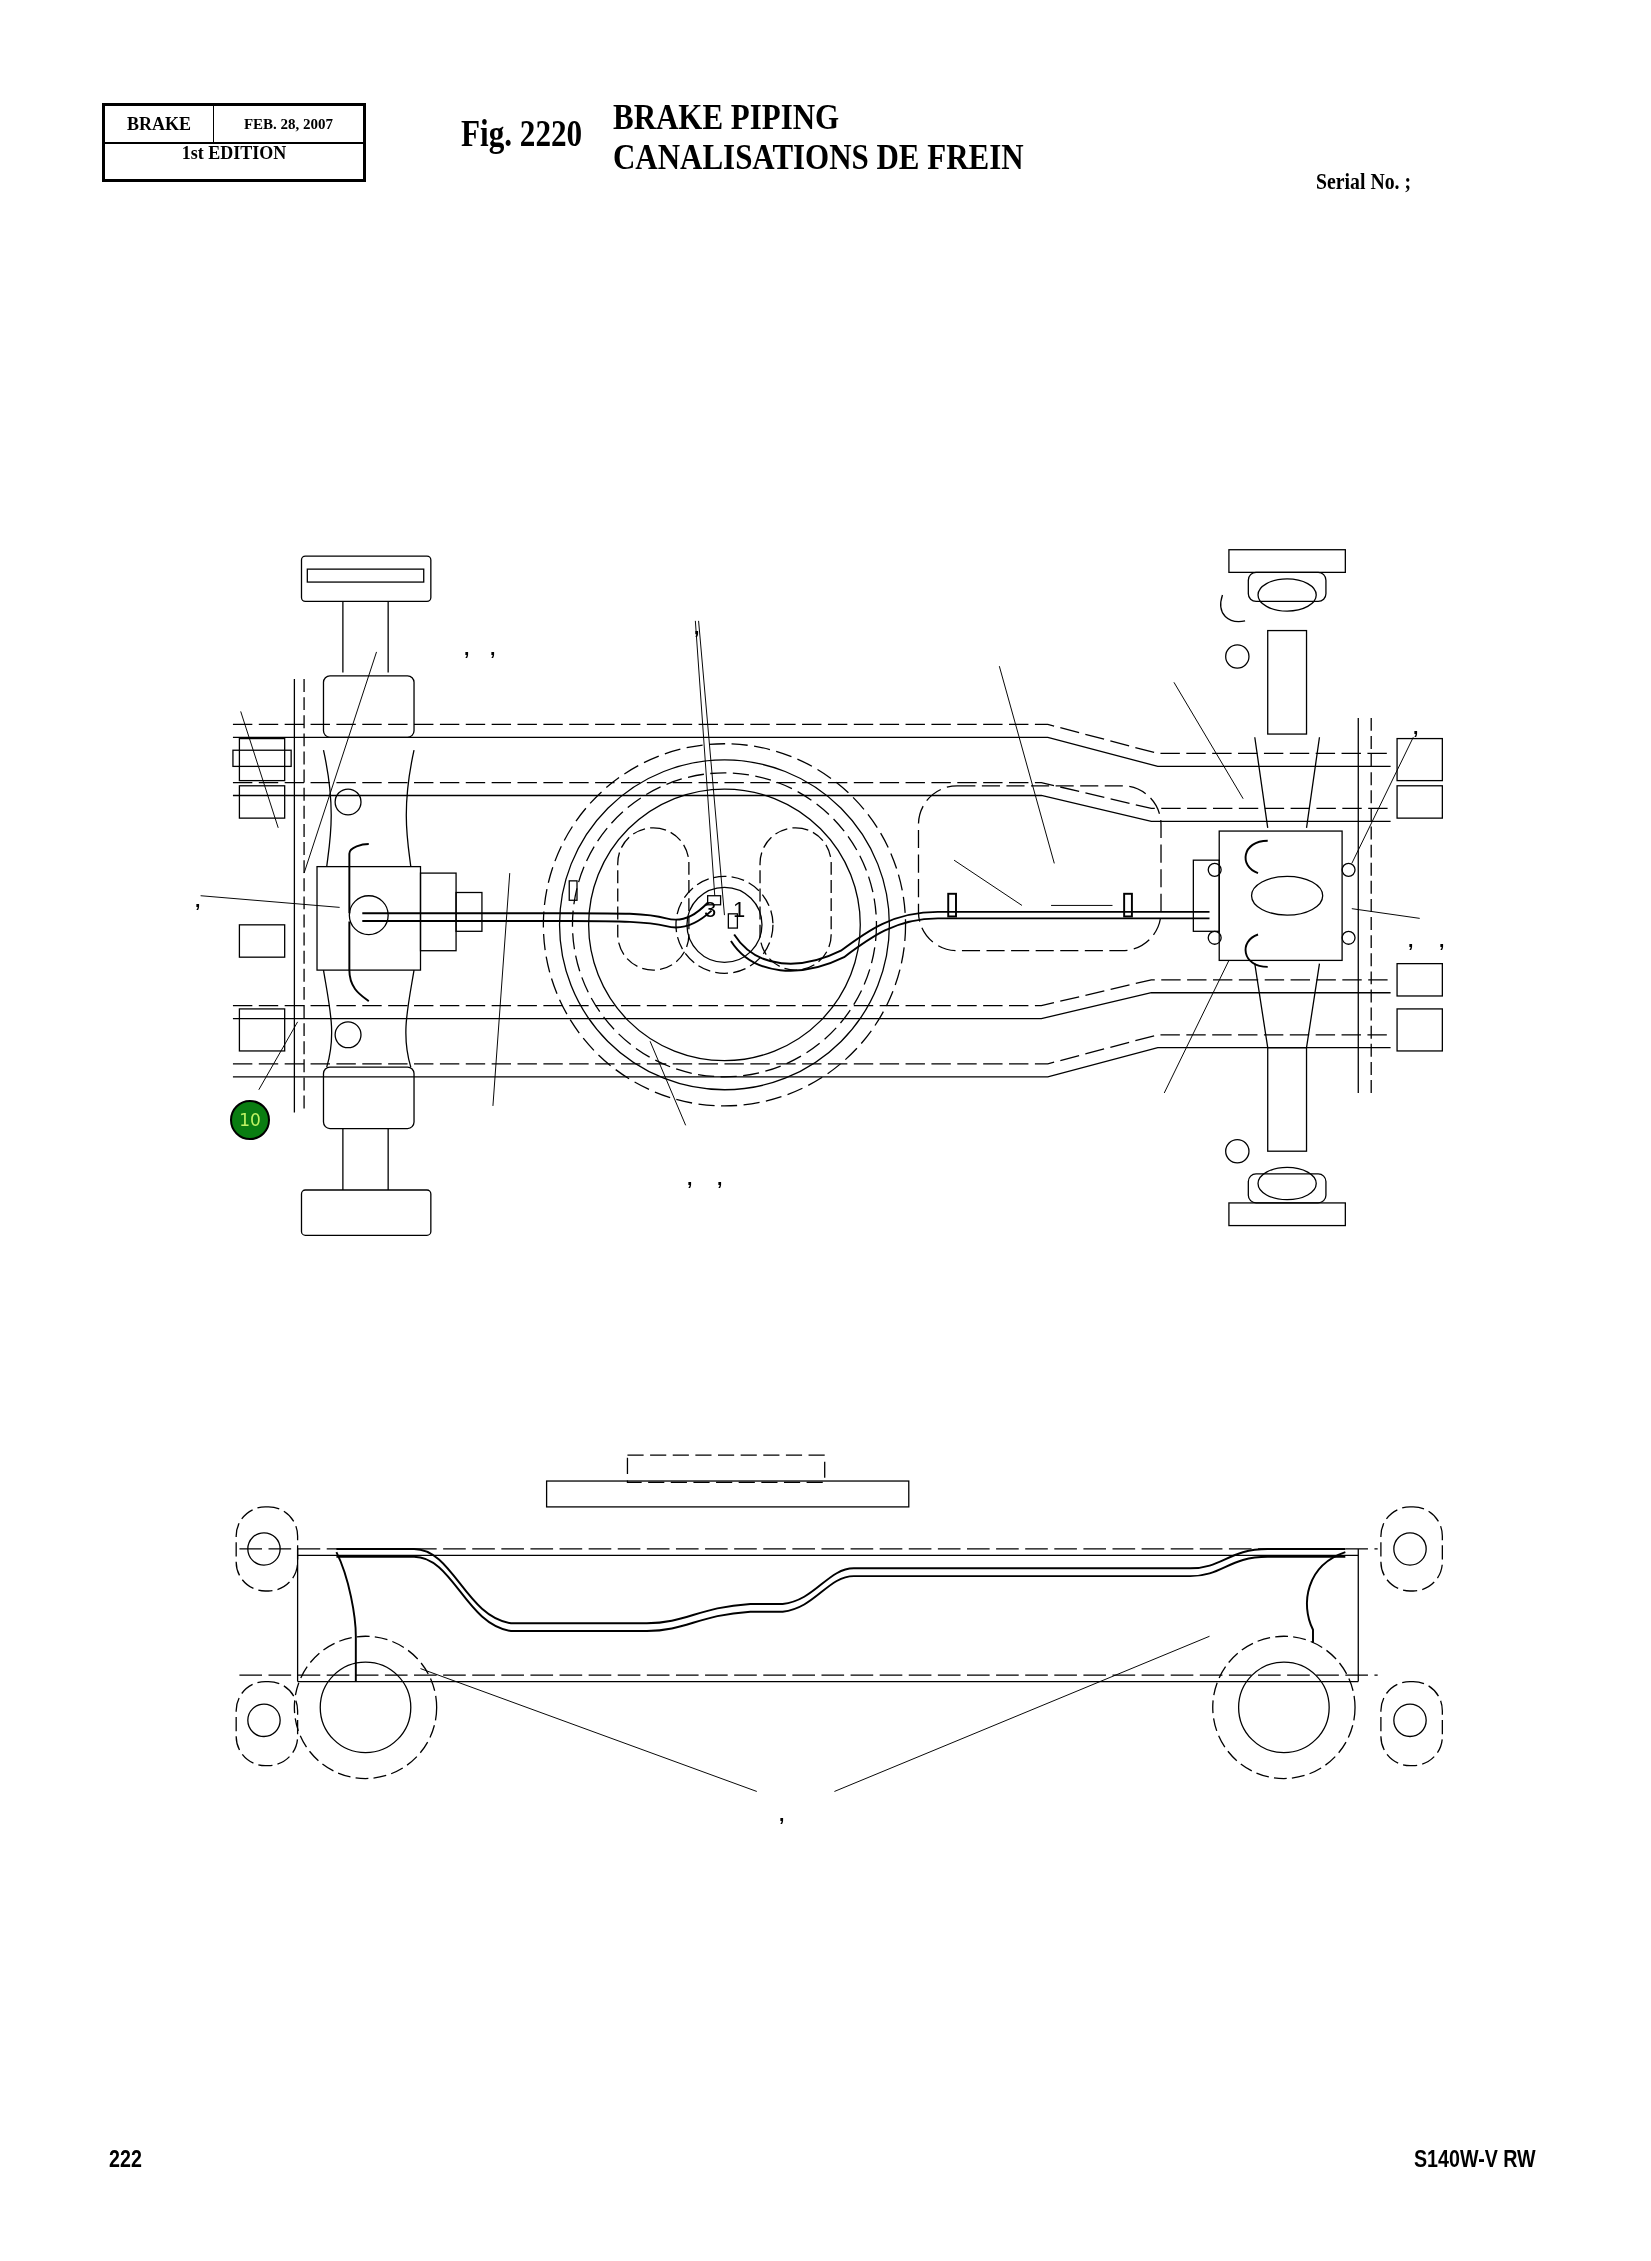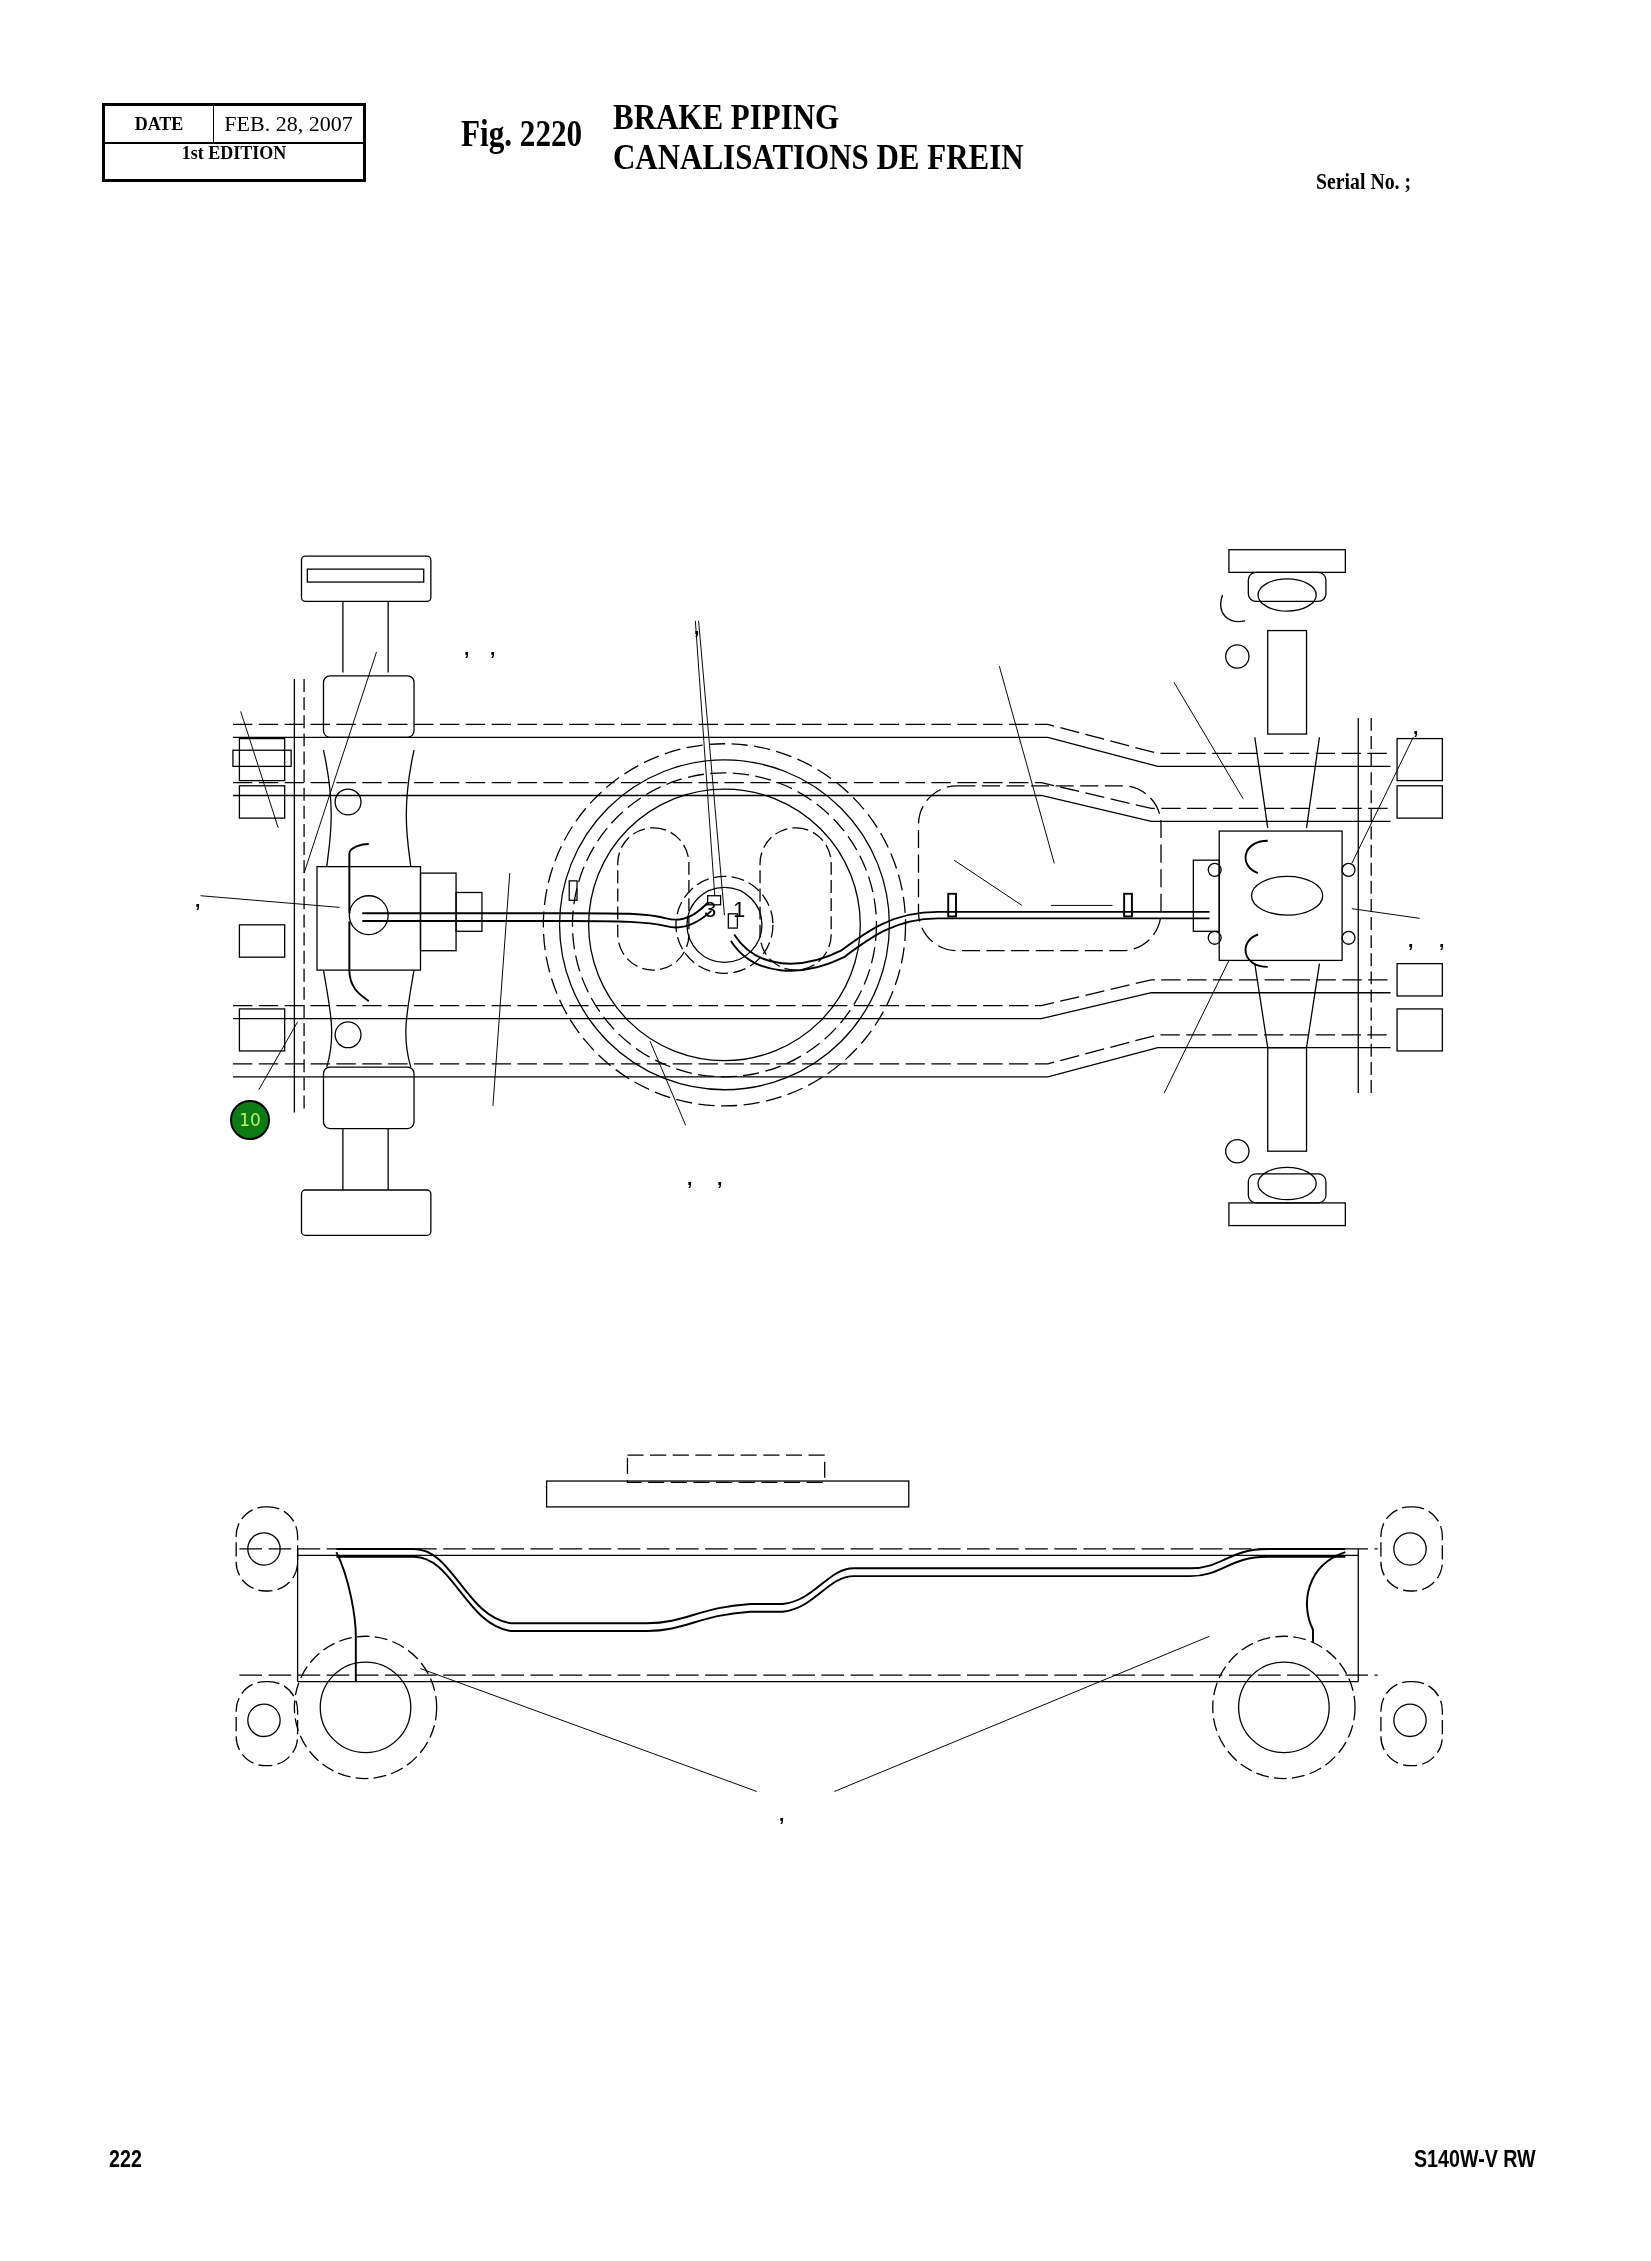--- a/index.html
+++ b/index.html
@@ -1,37 +1,37 @@
 <!DOCTYPE html>
 <html style="font-size:10.3px"><head>
 <meta charset="utf-8">
 <style>
   html, body { margin:0; padding:0; background:#ffffff; }
   body { width:1652px; height:2261px; position:relative; overflow:hidden; font-family:"Liberation Serif", serif; color:#000; }
   .hdr-box { position:absolute; left:102px; top:103px; width:264px; height:79px; border:3.9px solid #000; box-sizing:border-box; }
   .hdr-row1 { position:absolute; left:0; top:0; width:100%; height:38px; border-bottom:2.6px solid #000; box-sizing:border-box; }
   .hdr-date-lbl { position:absolute; left:0; top:0; width:109px; height:100%; border-right:1.9px solid #000; box-sizing:border-box; font-weight:bold; font-size:18px; display:flex; align-items:center; justify-content:center; }
-  .hdr-date-val { position:absolute; left:109px; right:0; top:0; height:100%; font-weight:normal; font-size:22px; display:flex; align-items:center; justify-content:center; }
+  .hdr-date-val { position:absolute; left:109px; right:0; top:0; height:100%; font-weight:bold; font-size:15px; display:flex; align-items:center; justify-content:center; }
   .hdr-row2 { position:absolute; left:0; top:38px; width:100%; bottom:16px; font-weight:bold; font-size:18px; display:flex; align-items:center; justify-content:center; }
   .fig-label { position:absolute; left:461px; top:111px; font-weight:bold; font-size:38px; transform:scaleX(0.82); transform-origin:left top; }
   .fig-title { position:absolute; left:613px; top:97px; font-weight:bold; font-size:36px; line-height:40px; transform:scaleX(0.86); transform-origin:left top; white-space:nowrap; }
   .serial { position:absolute; left:1316px; top:169px; font-weight:bold; font-size:23px; transform:scaleX(0.86); transform-origin:left top; }
   .drawing { position:absolute; left:0; top:0; width:1652px; height:2261px; }
   .callout { position:absolute; font-family:"Liberation Sans", sans-serif; font-weight:bold; font-size:19.4px; line-height:1; }
   .num-label { position:absolute; font-family:"Liberation Sans", sans-serif; font-size:22px; line-height:1; }
   .green-callout { position:absolute; left:230px; top:1100px; width:40px; height:40px; border-radius:50%; background:#0a7d12; border:2.6px solid #000; box-sizing:border-box; color:#bef264; font-family:"DejaVu Sans", sans-serif; font-size:17px; display:flex; align-items:center; justify-content:center; cursor:pointer; }
   .footer-page { position:absolute; left:109px; top:2145px; font-family:"Liberation Sans", sans-serif; font-weight:bold; font-size:24.6px; transform:scaleX(0.8); transform-origin:left top; }
   .footer-model { position:absolute; left:1414px; top:2145px; font-family:"Liberation Sans", sans-serif; font-weight:bold; font-size:24.6px; transform:scaleX(0.8); transform-origin:left top; white-space:nowrap; }
 </style>
 </head>
 <body>
 
 <div class="hdr-box">
   <div class="hdr-row1">
-    <div class="hdr-date-lbl">DATE</div>
+    <div class="hdr-date-lbl">BRAKE</div>
     <div class="hdr-date-val">FEB. 28, 2007</div>
   </div>
   <div class="hdr-row2">1st EDITION</div>
 </div>
 
 <div class="fig-label">Fig. 2220</div>
 <div class="fig-title">
   <div>BRAKE  PIPING</div>
   <div>CANALISATIONS  DE  FREIN</div>
 </div>

